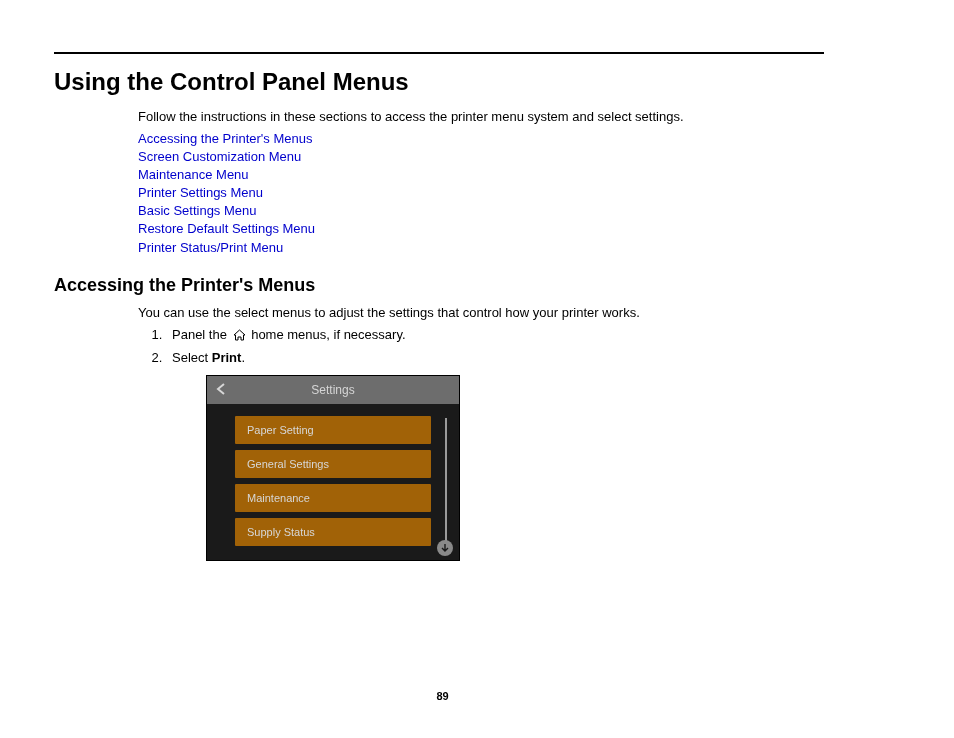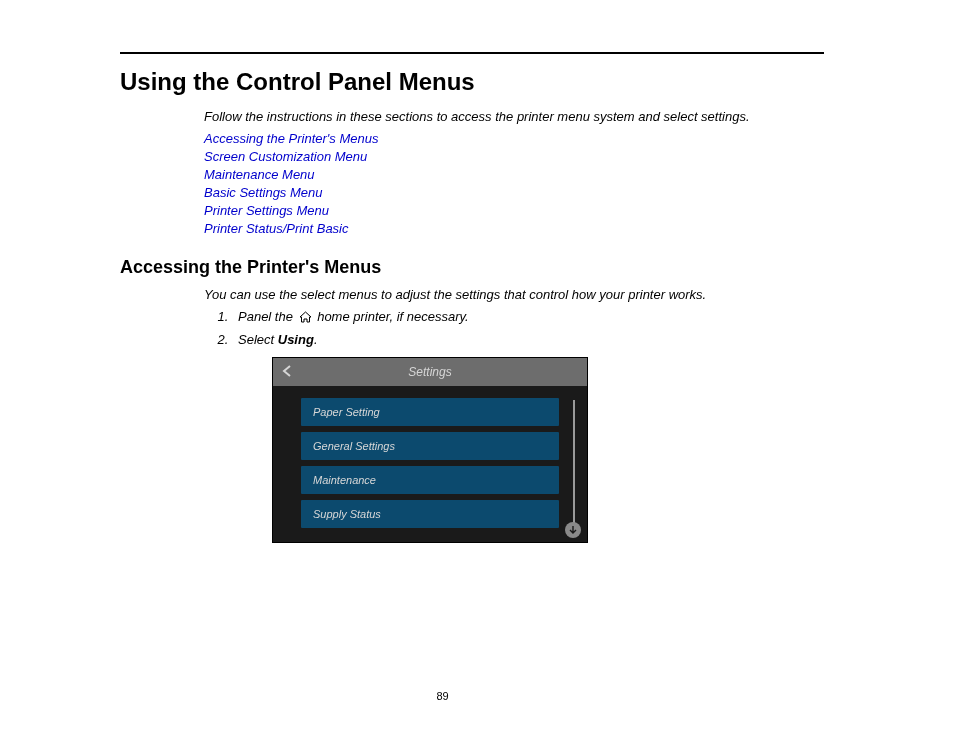--- a/index.html
+++ b/index.html
@@ -7,40 +7,39 @@
     padding: 0;
     background: #fff;
     font-family: Arial, Helvetica, sans-serif;
     color: #000;
     width: 954px;
     height: 738px;
     position: relative;
     box-sizing: border-box;
   }
   .page {
-    padding: 52px 130px 0 120px;
+    padding: 52px 130px 0 54px;
     box-sizing: border-box;
   }
   .rule {
     border-top: 2px solid #000;
     margin: 0 0 14px 0;
   }
   h1 {
     font-size: 24px;
     font-weight: bold;
     margin: 0 0 12px 0;
   }
   h2 {
     font-size: 18px;
     font-weight: bold;
     margin: 18px 0 8px 0;
   }
   .indent {
     margin-left: 84px;
-    font-style: italic;
   }
   .intro, .para {
     font-size: 13px;
     line-height: 1.35;
     margin: 0 0 4px 0;
   }
   .links {
     margin-top: 4px;
   }
   .links a {
@@ -66,21 +65,21 @@
   }
   .home-icon {
     display: inline-block;
     vertical-align: -2px;
     margin: 0 2px;
   }
   .bold { font-weight: bold; }
 
   
   .device {
-    width: 316px;
+    width: 254px;
     margin: 10px 0 0 34px;
     border: 1px solid #000;
     background: #1a1a1a;
     font-family: Arial, Helvetica, sans-serif;
     box-sizing: border-box;
   }
   .device-header {
     display: flex;
     align-items: center;
     height: 28px;
@@ -100,21 +99,21 @@
     text-align: center;
     margin-left: -30px; 
   }
   .device-body {
     position: relative;
     padding: 12px 28px 8px 28px;
     min-height: 140px;
     box-sizing: border-box;
   }
   .device-item {
-    background: #0c4a6e;
+    background: #a16207;
     color: #d7d7d7;
     font-size: 11px;
     padding: 8px 12px;
     margin-bottom: 6px;
     border-radius: 1px;
   }
   .scroll-track {
     position: absolute;
     right: 12px;
     top: 14px;
@@ -135,57 +134,58 @@
     align-items: center;
     justify-content: center;
     font-size: 11px;
   }
   .pagenum {
     position: absolute;
     bottom: 36px;
     width: 885px;
     text-align: center;
     font-size: 11px;
-    font-weight: normal;
+    font-weight: bold;
   }
 </style>
 </head>
 <body>
 
 <div class="page">
   <div class="rule"></div>
 
   <h1>Using the Control Panel Menus</h1>
 
   <div class="indent">
     <p class="intro">Follow the instructions in these sections to access the printer menu system and select settings.</p>
 
     <div class="links">
       <a href="#">Accessing the Printer's Menus</a>
       <a href="#">Screen Customization Menu</a>
       <a href="#">Maintenance Menu</a>
+      <a href="#">Printer Settings Menu</a>
       <a href="#">Basic Settings Menu</a>
-      <a href="#">Printer Settings Menu</a>
-      <a href="#">Printer Status/Print Basic</a>
+      <a href="#">Restore Default Settings Menu</a>
+      <a href="#">Printer Status/Print Menu</a>
     </div>
   </div>
 
   <h2>Accessing the Printer's Menus</h2>
 
   <div class="indent">
     <p class="para">You can use the select menus to adjust the settings that control how your printer works.</p>
 
     <ol class="steps">
       <li>
         <span>Panel the </span><span class="home-icon"><svg width="13" height="12" viewBox="0 0 13 12">
               <path d="M6.5 1 L12 6 L10.5 6 L10.5 11 L8 11 L8 8 L5 8 L5 11 L2.5 11 L2.5 6 L1 6 Z" fill="none" stroke="#000" stroke-width="1"></path>
-            </svg></span><span> home printer, if necessary.</span>
+            </svg></span><span> home menus, if necessary.</span>
       </li>
       <li>
-        <span>Select </span><span class="bold">Using</span><span>.</span>
+        <span>Select </span><span class="bold">Print</span><span>.</span>
 
         <div class="device">
           <div class="device-header">
             <div class="device-back">
               <svg width="14" height="12" viewBox="0 0 14 12">
                   <path d="M9 1 L3 6 L9 11" fill="none" stroke="#d6d6d6" stroke-width="2"></path>
                 </svg>
             </div>
             <div class="device-title">Settings</div>
           </div>

